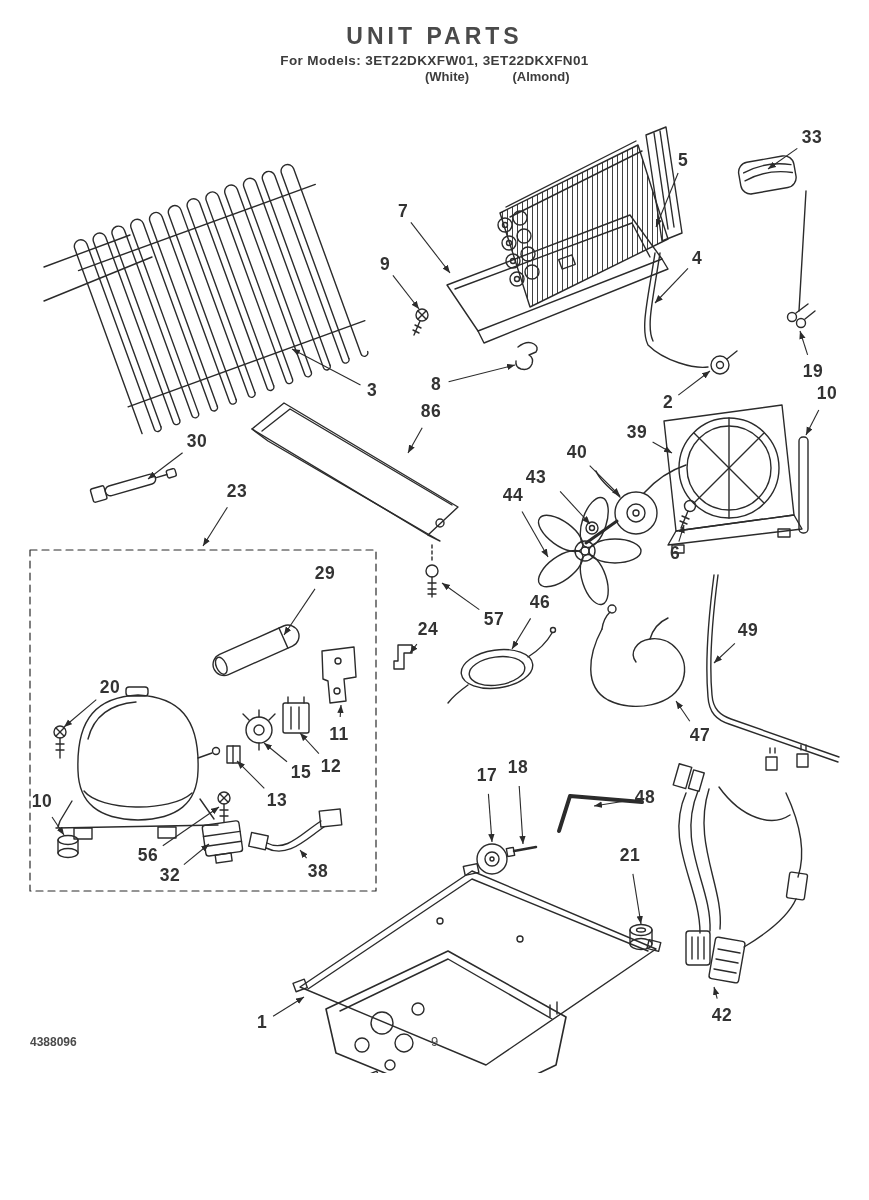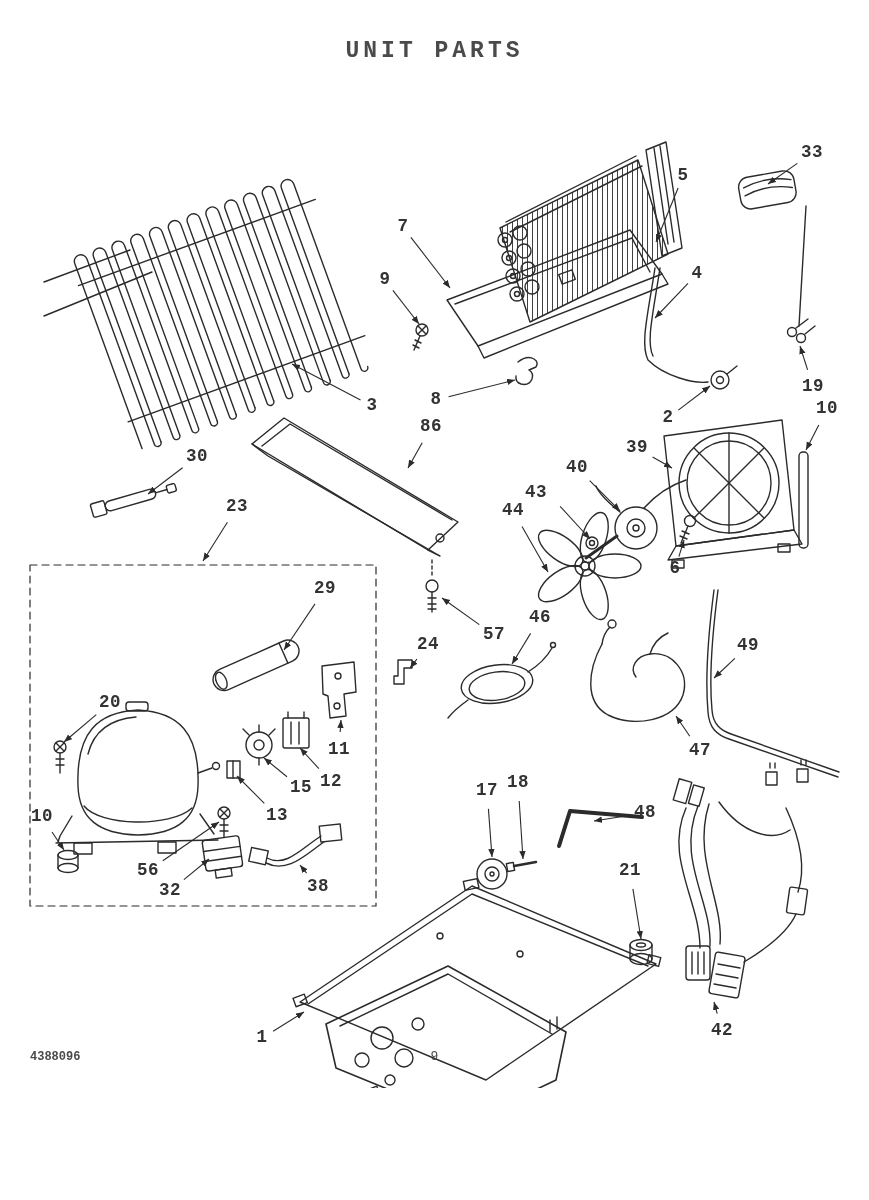--- a/index.html
+++ b/index.html
@@ -1,17 +1,17 @@
 <!DOCTYPE html>
 <html style="--ink: #2b2b2b; --paper: #ffffff;"><head>
 <meta charset="utf-8">
 <style>
   html,body{margin:0;padding:0;background:#ffffff;}
-  .page{position:relative;width:869px;height:1072px;margin:16px auto;background:var(--paper,#ffffff);
-        font-family:Liberation Mono, monospace;overflow:hidden;color:#333;}
+  .page{position:relative;width:869px;height:1072px;margin:1px auto;background:var(--paper,#ffffff);
+        font-family:Liberation Sans, sans-serif;overflow:hidden;color:#333;}
   .header{position:absolute;top:22px;left:0;width:100%;text-align:center;z-index:5;}
   .title{font-size:23px;font-weight:700;letter-spacing:4px;color:#4a4a4a;}
   .models{margin-top:3px;font-size:13.5px;font-weight:700;letter-spacing:.4px;color:#3c3c3c;}
   .variant-row{position:relative;height:17px;margin-top:1px;font-size:13px;font-weight:700;color:#3c3c3c;}
   .variant{position:absolute;top:0;transform:translateX(-50%);}
   .variant-white{left:447px;}
   .variant-almond{left:541px;}
   #diagram-svg,#leader-layer{position:absolute;left:0;top:0;}
   #leader-layer{pointer-events:none;z-index:3;}
   #leader-layer line{stroke:var(--ink,#2b2b2b);stroke-width:1.1;}
@@ -23,20 +23,25 @@
   .doc-num{position:absolute;left:30px;bottom:24px;font-size:12px;font-weight:700;color:#4a4a4a;}
   .page-num{position:absolute;left:50%;bottom:24px;transform:translateX(-50%);font-size:13px;color:#4a4a4a;}
 </style>
 </head>
 <body>
 
 <div class="page">
 
   <header class="header">
     <div class="title">UNIT PARTS</div>
+    <div class="models">For Models: 3ET22DKXFW01, 3ET22DKXFN01</div>
+    <div class="variant-row">
+      <span class="variant variant-white">(White)</span>
+      <span class="variant variant-almond">(Almond)</span>
+    </div>
   </header>
 
   <svg id="diagram-svg" viewBox="0 0 869 1200" width="869" height="1200">
     <defs>
       <pattern id="fins" width="5" height="6" patternUnits="userSpaceOnUse">
         <line x1="2.5" y1="0" x2="2.5" y2="6" stroke="#2b2b2b" stroke-width="0.9"></line>
       </pattern>
     </defs>
 
     <g class="line-art">

